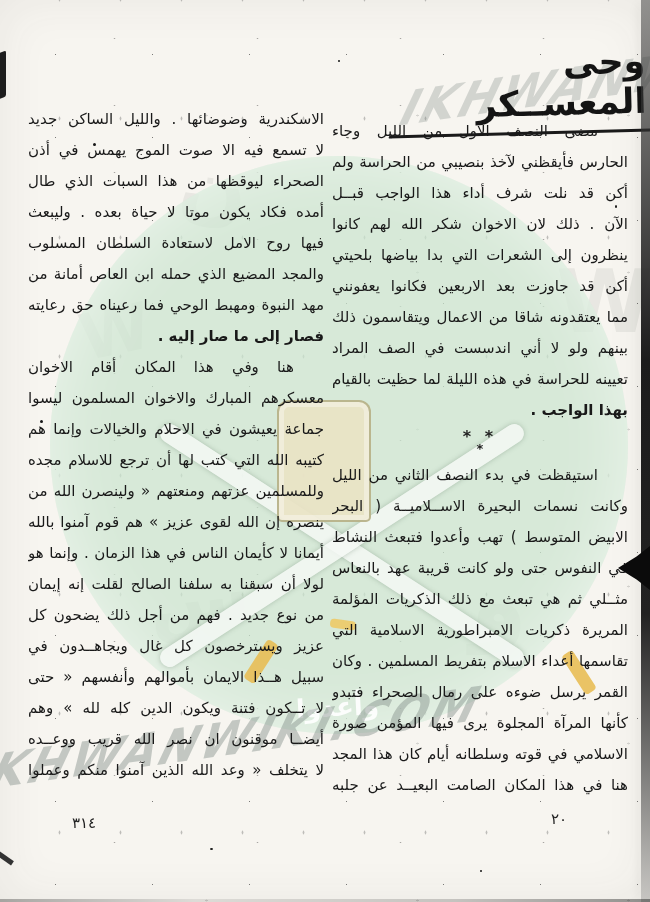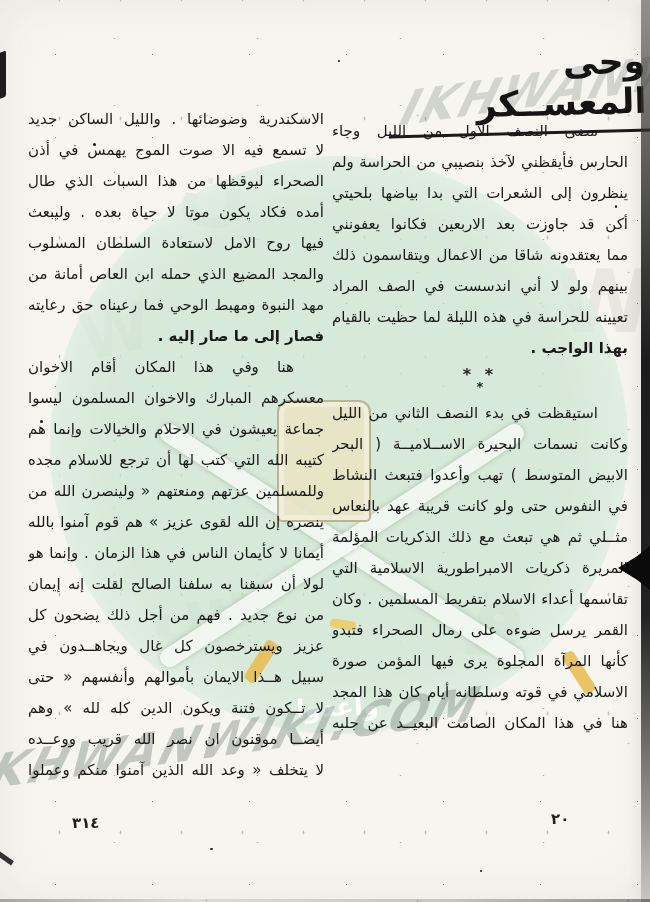--- a/index.html
+++ b/index.html
@@ -50,21 +50,21 @@
     padding:0 4px 8px 16px;border-bottom:3px solid #1a1a1a;transform:rotate(-1.5deg);}
   .col{position:absolute;z-index:2;width:296px;direction:rtl;color:#191919;font-size:15px;}
   .col-right{left:332px;top:116px;}
   .col-left{left:28px;top:104px;}
   .para > div{height:31px;line-height:31px;text-align:justify;text-align-last:justify;overflow:hidden;}
   .end-para > div:last-child{text-align-last:right;font-weight:bold;}
   .indent-first > div:first-child{text-indent:30px;}
   .stars{height:34px;display:flex;flex-direction:column;align-items:center;justify-content:center;
     color:#222;font-size:16px;font-weight:bold;line-height:12px;letter-spacing:4px;}
   .stars div:last-child{font-size:13px;letter-spacing:0;}
-  .pagenum{position:absolute;z-index:2;font-size:15px;color:#1f1f1f;font-weight:bold;}
+  .pagenum{position:absolute;z-index:2;font-size:15px;color:#1f1f1f;font-weight:normal;}
   .pn-left{left:72px;top:814px;}
   .pn-right{left:551px;top:810px;}
 
   
   .edge-right{position:absolute;z-index:3;right:0;top:0;width:9px;height:902px;
     background:linear-gradient(to bottom, rgba(70,70,70,0.55), #1c1c1c 40%, #222 68%, rgba(110,110,110,0.3));
     box-shadow:-6px 0 9px -4px rgba(0,0,0,0.28);}
   .edge-blob{position:absolute;z-index:3;right:0;top:546px;width:32px;height:44px;background:#0b0b0b;
     clip-path:polygon(100% 0,100% 100%,58% 76%,0 50%,58% 24%);}
   .corner-tl{position:absolute;z-index:3;left:-2px;top:52px;width:8px;height:46px;background:#1d1d1d;
@@ -104,20 +104,22 @@
     <div class="site-text site-main">IKHWANWIKI.COM</div>
     <div class="site-text site-top">IKHWANWIKI.COM</div>
   </div>
 
   <div class="title">وحى المعســكر</div>
 
   <div class="col col-right">
     <div class="para indent-first end-para">
         <div>مضى النصف الاول من الليل وجاء</div>
         <div>الحارس فأيقظني لآخذ بنصيبي من الحراسة ولم</div>
+        <div>أكن قد نلت شرف أداء هذا الواجب قبــل</div>
+        <div>الآن . ذلك لان الاخوان شكر الله لهم كانوا</div>
         <div>ينظرون إلى الشعرات التي بدا بياضها بلحيتي ولم</div>
         <div>أكن قد جاوزت بعد الاربعين فكانوا يعفونني</div>
         <div>مما يعتقدونه شاقا من الاعمال ويتقاسمون ذلك فيما</div>
         <div>بينهم ولو لا أني اندسست في الصف المراد</div>
         <div>تعيينه للحراسة في هذه الليلة لما حظيت بالقيام</div>
         <div>بهذا الواجب .</div>
       </div>
     <div class="stars">
       <div>* *</div>
       <div>*</div>

